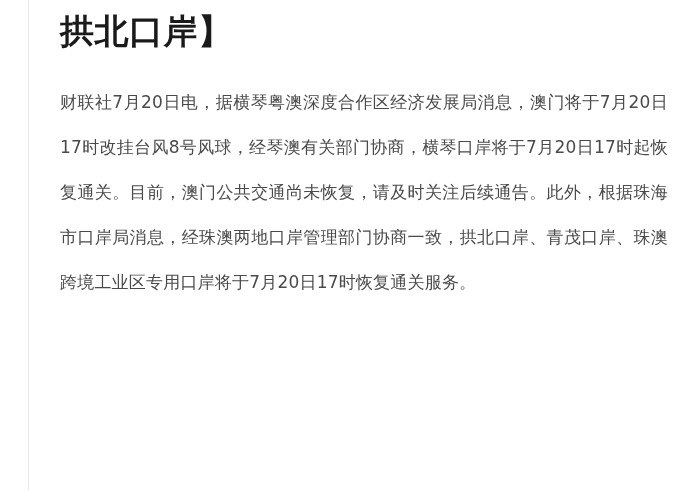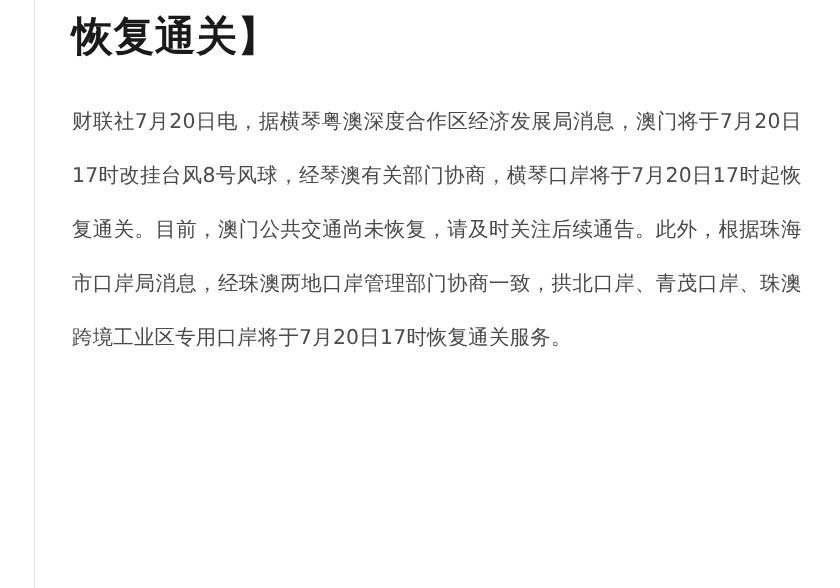--- a/index.html
+++ b/index.html
@@ -77,21 +77,21 @@
   }
 </style>
 </head>
 <body>
 
 <div class="page">
 
   <div class="left-rule"></div>
 
   <div class="content">
-    <h1 class="article-title">恢复通关】</h1>
+    <h1 class="article-title">拱北口岸】</h1>
     <p class="article-body">财联社7月20日电，据横琴粤澳深度合作区经济发展局消息，澳门将于7月20日17时改挂台风8号风球，经琴澳有关部门协商，横琴口岸将于7月20日17时起恢复通关。目前，澳门公共交通尚未恢复，请及时关注后续通告。此外，根据珠海市口岸局消息，经珠澳两地口岸管理部门协商一致，拱北口岸、青茂口岸、珠澳跨境工业区专用口岸将于7月20日17时恢复通关服务。</p>
   </div>
 
   <div class="tag-row">
     <span class="tag">天气变化</span>
   </div>
 
 </div>
 
 </body></html>

